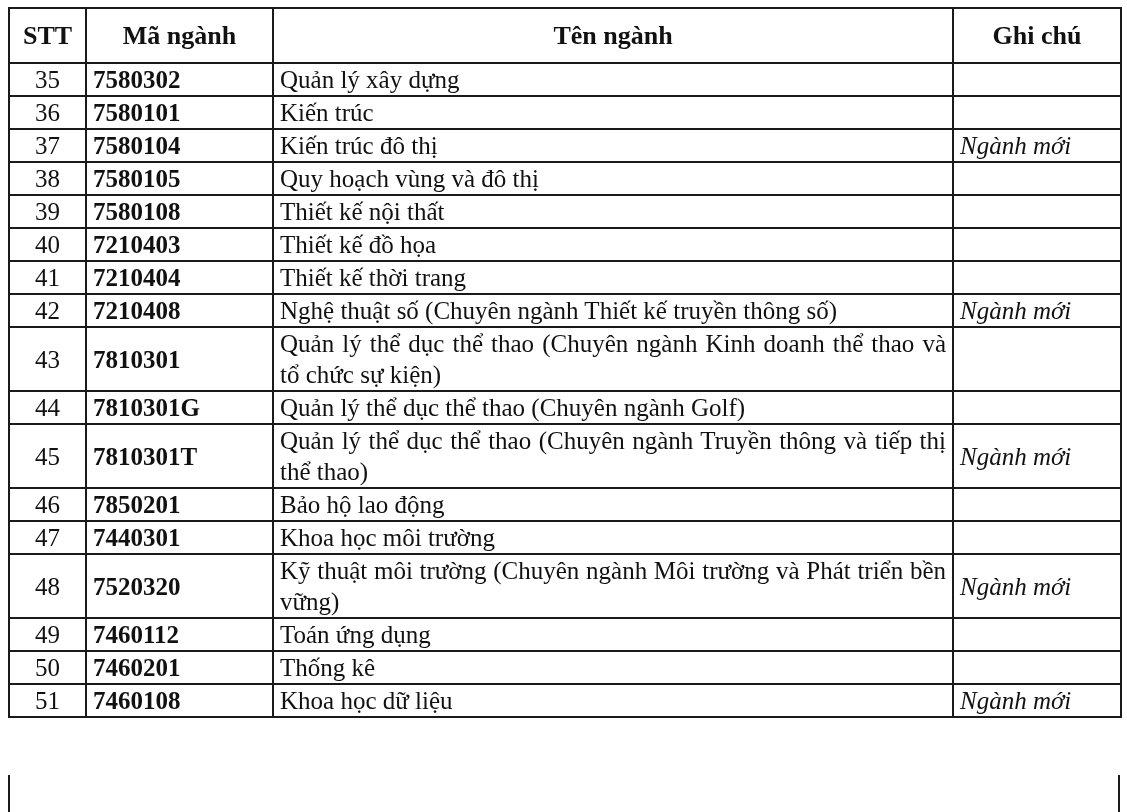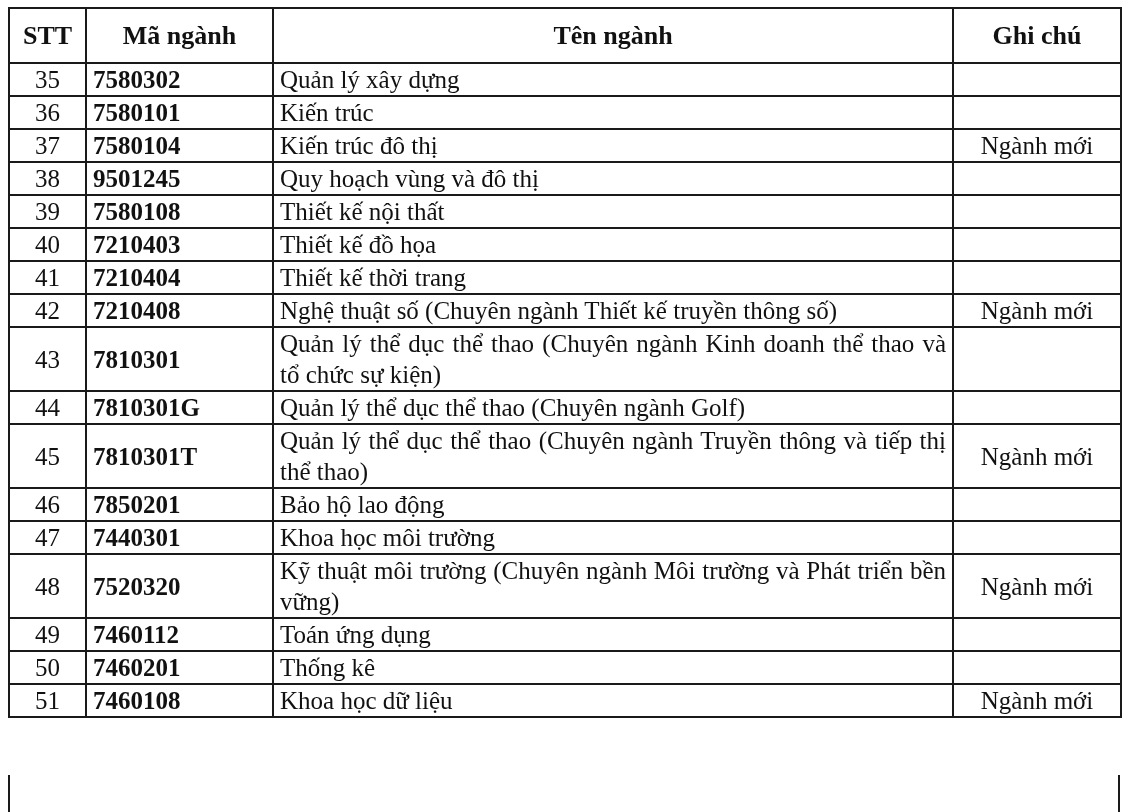--- a/index.html
+++ b/index.html
@@ -7,21 +7,21 @@
          font-family:"Liberation Serif", "DejaVu Serif", serif; color:#111; }
   table.majors { position:absolute; left:8px; top:7px; border-collapse:collapse;
                  table-layout:fixed; width:1112px; }
   table.majors td, table.majors th { border:2px solid #1a1a1a; padding:0 6px;
                  font-size:25px; line-height:31px; vertical-align:middle; }
   table.majors th { height:53px; font-weight:bold; text-align:center; font-size:26px;margin-top:15px; }
   col.c1 { width:77px; } col.c2 { width:187px; } col.c3 { width:680px; } col.c4 { width:168px; }
   td.stt { text-align:center; padding:0; }
   td.code { padding-left:10px;font-weight:bold; }
   td.name { text-align:justify; padding-left:8px; padding-right:6px; }
-  td.note { text-align:center; vertical-align:top; padding-top:1px; }
+  td.note { text-align:left; font-style:italic; vertical-align:top; padding-top:1px; }
   tr.single td { height:31px; }
   .trail { position:absolute; left:8px; top:775px; width:1108px; height:40px;
            border-left:2px solid #1a1a1a; border-right:2px solid #1a1a1a; }
 </style>
 </head>
 <body>
 
 <table class="majors">
   <colgroup>
       <col class="c1">
@@ -51,21 +51,21 @@
         <td class="note"></td>
       </tr>
       <tr class="single">
         <td class="stt">37</td>
         <td class="code">7580104</td>
         <td class="name">Kiến trúc đô thị</td>
         <td class="note">Ngành mới</td>
       </tr>
       <tr class="single">
         <td class="stt">38</td>
-        <td class="code">9501245</td>
+        <td class="code">7580105</td>
         <td class="name">Quy hoạch vùng và đô thị</td>
         <td class="note"></td>
       </tr>
       <tr class="single">
         <td class="stt">39</td>
         <td class="code">7580108</td>
         <td class="name">Thiết kế nội thất</td>
         <td class="note"></td>
       </tr>
       <tr class="single">

